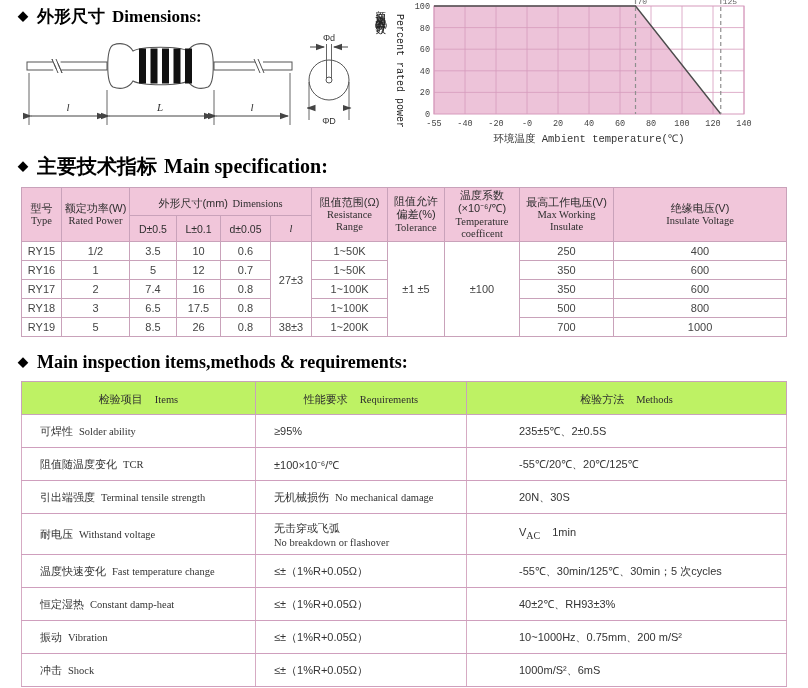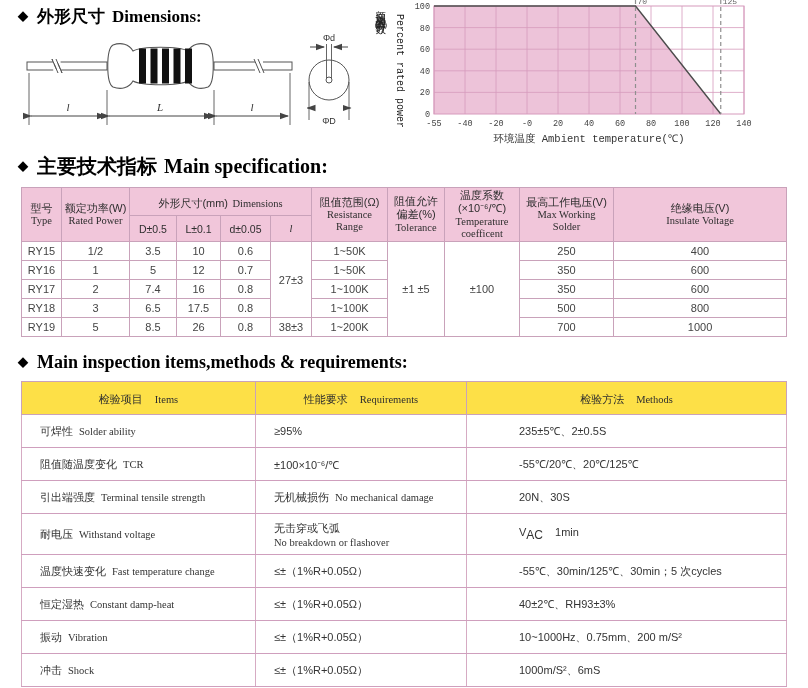--- a/index.html
+++ b/index.html
@@ -29,29 +29,29 @@
   .spec th{background:#f1c6da;font-weight:400;color:#2e2e2e;}
   .spec td{height:18px;font-size:11px;color:#444;}
   .spec .zh{display:block;font-size:11px;line-height:1.25;}
   .spec .en{display:block;font-family:"Liberation Serif",serif;font-size:10.5px;line-height:1.15;}
   .spec .inl{display:inline;}
   .spec .r1 th{height:27px;}
   .spec .r2 th{height:25px;font-size:10.5px;}
   .spec .lead-hdr{font-family:"Liberation Serif",serif;font-style:italic;}
 
   .insp{width:765px;border:1px solid #b4879e;margin-top:0;}
-  .insp th{background:#fde047;height:30px;font-weight:400;border:1px solid #c9a2ba;color:#2e2e2e;}
+  .insp th{background:#bef264;height:30px;font-weight:400;border:1px solid #c9a2ba;color:#2e2e2e;}
   .insp td{border-left:1px solid #d6abc3;border-right:1px solid #d6abc3;
            border-top:1px solid #cf9fbd;border-bottom:1px solid #cf9fbd;
            height:28px;vertical-align:middle;padding:2px 6px 2px 18px;color:#333;font-size:11px;}
   .insp td.met{padding-left:52px;}
   .insp .tall td{height:36px;}
   .insp .zh{font-size:11px;margin-right:6px;}
   .insp .en{font-family:"Liberation Serif",serif;font-size:10.5px;}
-  .insp sub{font-size:12px;}
+  .insp sub{font-size:10px;font-family:Liberation Serif, serif;}
   .insp .gap{padding-left:12px;}
   .hdr-en{font-family:"Liberation Serif",serif;font-size:10.5px;margin-left:6px;}
 </style>
 </head>
 <body>
 
 <div class="page">
 
   <div class="top-row">
     <div class="dim-col">
@@ -232,21 +232,21 @@
       </th>
       <th rowspan="2">
         <span class="zh">温度系数</span>
         <span class="zh">(×10⁻⁶/℃)</span>
         <span class="en">Temperature</span>
         <span class="en">coefficent</span>
       </th>
       <th rowspan="2">
         <span class="zh">最高工作电压(V)</span>
         <span class="en">Max Working</span>
-        <span class="en">Solder</span>
+        <span class="en">Insulate</span>
       </th>
       <th rowspan="2">
         <span class="zh">绝缘电压(V)</span>
         <span class="en">Insulate Voltage</span>
       </th>
     </tr>
     <tr class="r2">
       <th>D±0.5</th>
       <th>L±0.1</th>
       <th>d±0.05</th>

